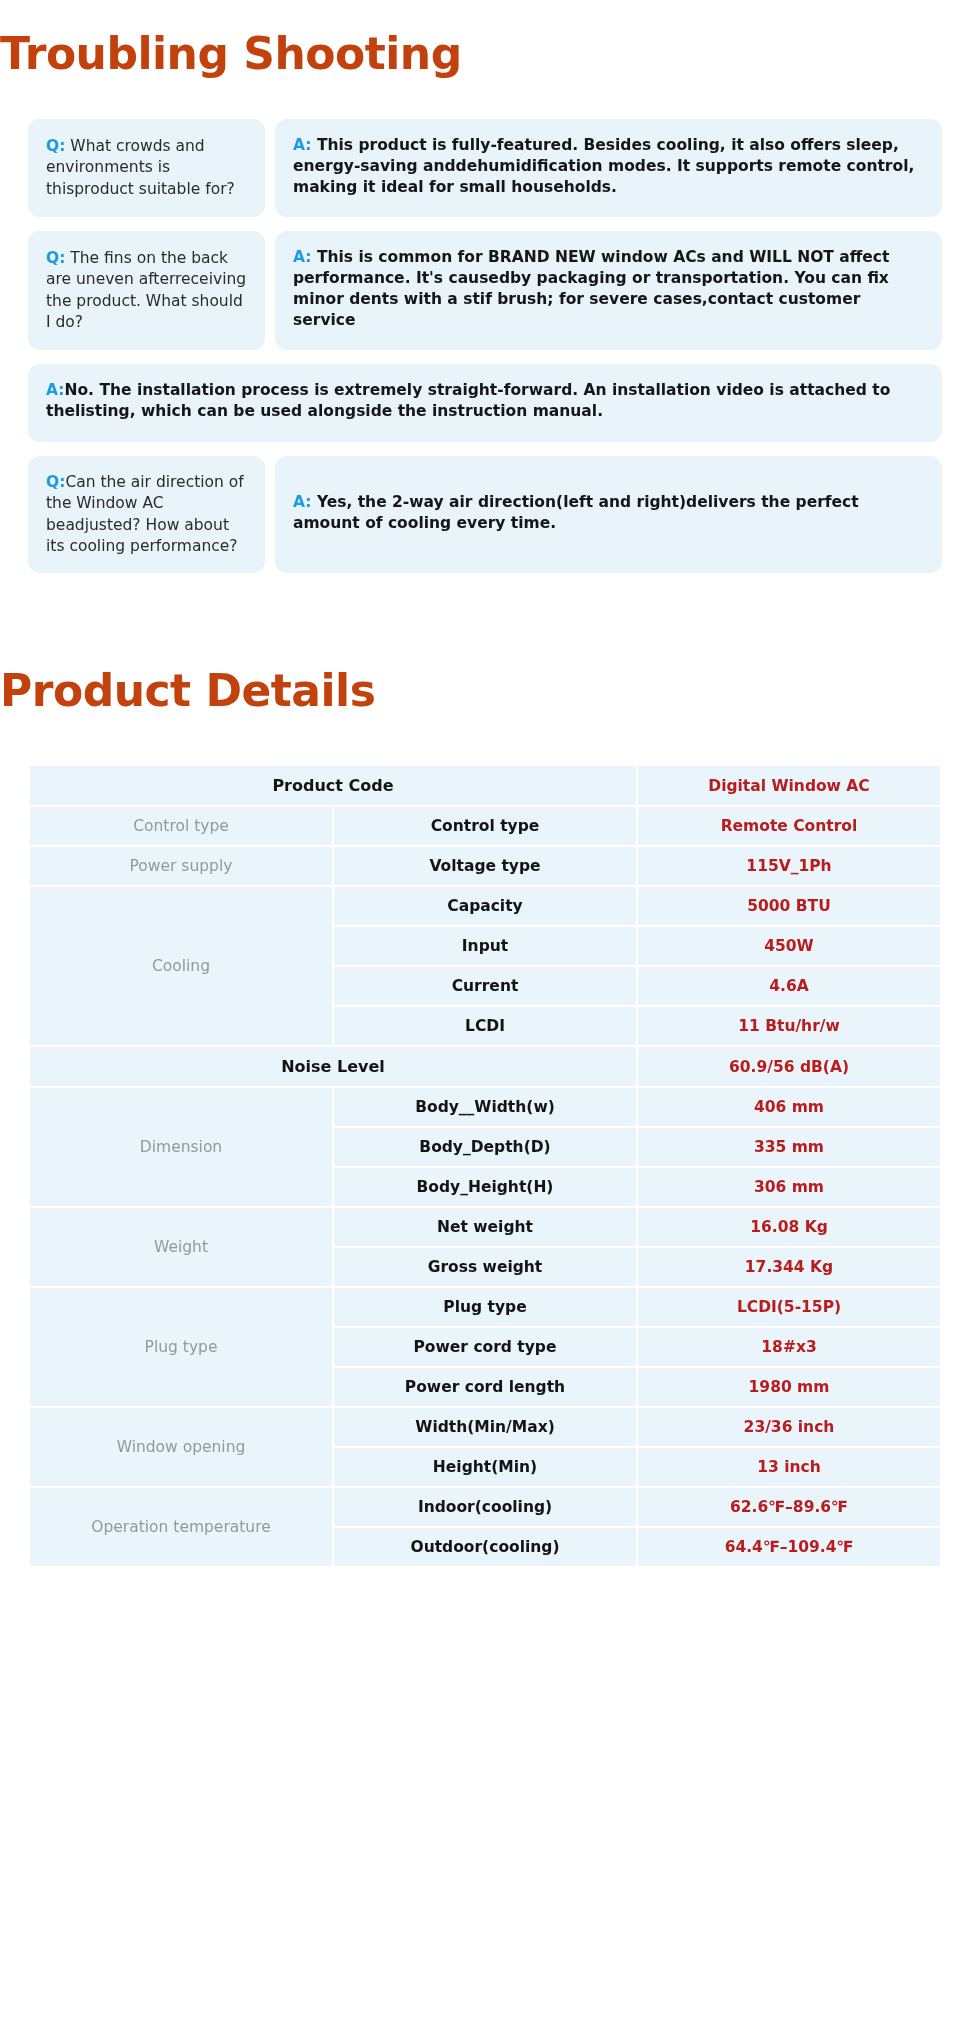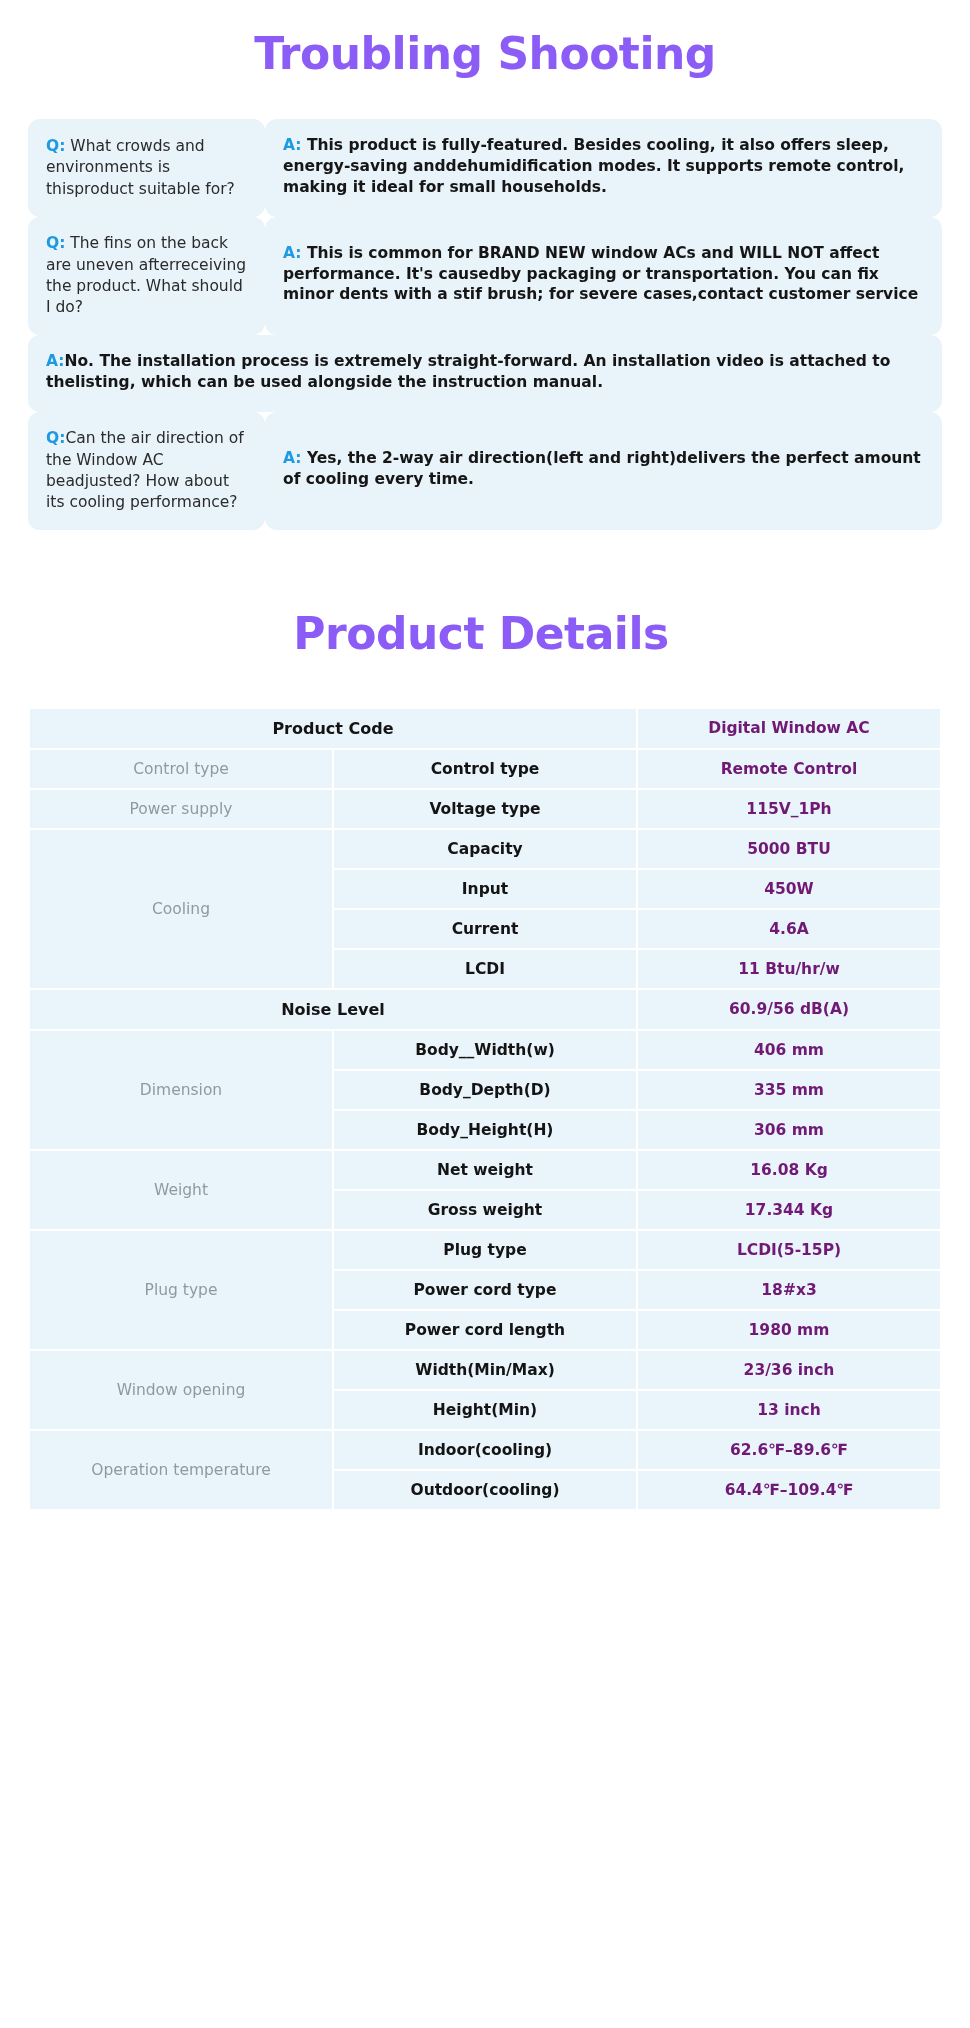--- a/index.html
+++ b/index.html
@@ -17,22 +17,22 @@
 
   .page {
     width: 970px;
     box-sizing: border-box;
     padding: 0;
     position: relative;
   }
 
   
   .section-title {
-    text-align: center;
-    color: #8b5cf6;
+    text-align: left;
+    color: #c2410c;
     font-weight: bold;
     letter-spacing: -0.5px;
     font-family: "DejaVu Sans", sans-serif;
   }
   #troubleshooting-title {
     font-size: 44px;
     padding-top: 28px;
     margin: 0 0 40px 0;
   }
   #product-details-title {
@@ -41,20 +41,22 @@
     padding-top: 78px;
   }
 
   
   .faq-list {
     padding: 0 28px;
     box-sizing: border-box;
   }
   .faq-row {
     display: flex;
+    gap: 10px;
+    margin-bottom: 14px;
     align-items: stretch;
   }
   .faq-q, .faq-a {
     background: #e9f3fa;
     border-radius: 12px;
     box-sizing: border-box;
   }
   .faq-q {
     width: 237px;
     flex: 0 0 237px;
@@ -113,21 +115,21 @@
     font-weight: normal;
     background: #e4f0f9;
   }
   td.label {
     width: 250px;
     color: #141414;
     font-size: 15.5px;
     font-weight: bold;
   }
   td.value {
-    color: #701a75;
+    color: #b91c1c;
     font-size: 15.5px;
     font-weight: bold;
   }
   td.label-head {
     color: #141414;
     font-size: 16px;
     font-weight: bold;
   }
   td.wide-label {
     color: #141414;

